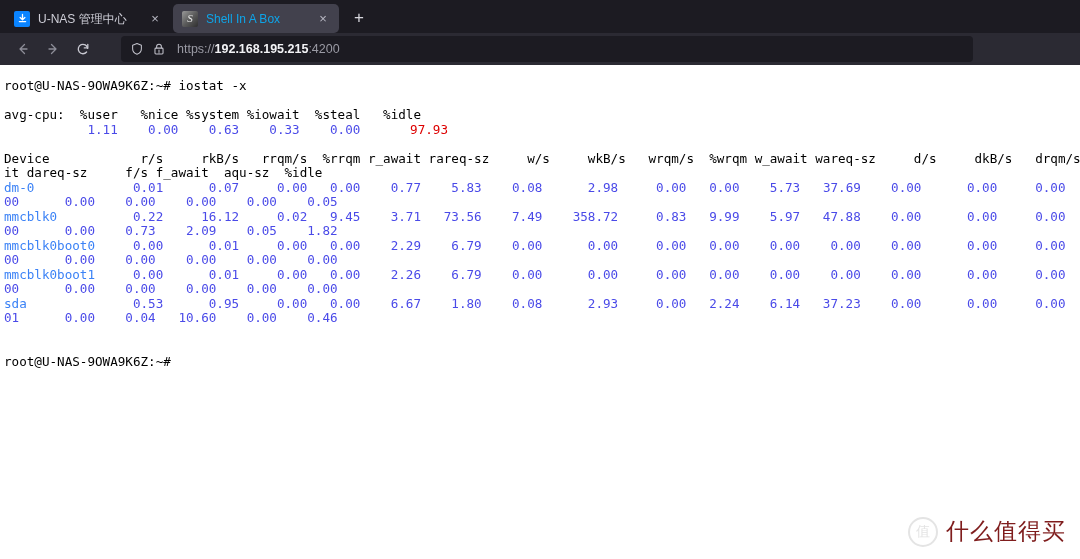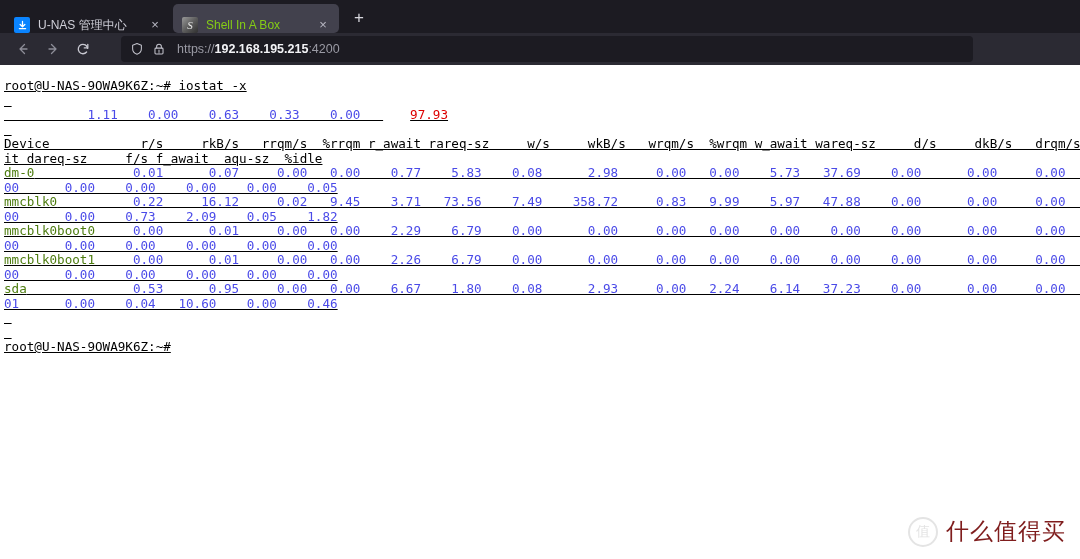--- a/index.html
+++ b/index.html
@@ -27,21 +27,21 @@
     display: flex;
     align-items: flex-end;
     padding: 0 0 0 4px;
     background: #1c1b22;
     box-sizing: border-box;
   }
 
   .tab {
     height: 29px;
     display: flex;
-    align-items: flex-end;
+    align-items: center;
     border-radius: 5px;
     padding: 0 8px 0 9px;
     margin: 0 1px;
     box-sizing: border-box;
     position: relative;
     min-width: 0;
   }
   .tab.inactive { background: transparent; width: 166px; }
   .tab.active   { background: #42414d; width: 166px; }
 
@@ -61,21 +61,21 @@
   }
   .fav-shell span {
     color: #e8e8e8;
     font-size: 11px;
     font-family: "Liberation Serif", serif;
     font-style: italic;
     line-height: 1;
   }
 
   .tab-title {
-    color: #84cc16;
+    color: #0ea5e9;
     font-size: 12px;
     white-space: nowrap;
     overflow: hidden;
     text-overflow: ellipsis;
     flex: 1 1 auto;
     line-height: 16px;
   }
   .tab.inactive .tab-title { color: #cfcfd8; }
 
   .tab-close {
@@ -151,32 +151,31 @@
     position: absolute;
     top: 65px;
     left: 0;
     width: 1080px;
     height: 494px;
     background: #ffffff;
     overflow: hidden;
   }
   .term-inner {
     padding: 14px 4px 0 4px;
-    text-decoration: underline;
   }
   .term-line {
     font-family: "DejaVu Sans Mono", "Liberation Mono", monospace;
     font-size: 12.6px;
     line-height: 14.5px;
     white-space: pre;
     color: #000000;
     height: 14.5px;
   }
   .term-line.blank { color: transparent; }
-  .c-green { color: #4d7c0f; }
+  .c-green { color: #3b82f6; }
   .c-blue  { color: #4a4ae8; }
   .c-red   { color: #dd0000; margin-left: 27px; }
   .c-black { color: #000000; }
 
   
   .watermark {
     position: absolute;
     right: 14px;
     bottom: 12px;
     display: flex;
@@ -270,20 +269,21 @@
     </div>
   </div>
 </div>
 
 <div class="terminal">
   <div class="term-inner">
 
     <div class="term-line c-black">root@U-NAS-9OWA9K6Z:~# iostat -x</div>
     <div class="term-line blank">&nbsp;</div>
 
+    <div class="term-line c-black">avg-cpu:  %user   %nice %system %iowait  %steal   %idle</div>
     <div class="term-line"><span class="c-blue">           1.11    0.00    0.63    0.33    0.00   <span class="c-red">97.93</span></span></div>
     <div class="term-line blank">&nbsp;</div>
 
     <div class="term-line c-black">Device            r/s     rkB/s   rrqm/s  %rrqm r_await rareq-sz     w/s     wkB/s   wrqm/s  %wrqm w_await wareq-sz     d/s     dkB/s   drqm/s  %drqm d_awa</div>
     <div class="term-line c-black">it dareq-sz     f/s f_await  aqu-sz  %idle</div>
 
     <div class="term-line"><span class="c-green">dm-0</span><span class="c-blue">             0.01      0.07     0.00   0.00    0.77    5.83    0.08      2.98     0.00   0.00    5.73   37.69    0.00      0.00     0.00   0.00    0.</span></div>
     <div class="term-line"><span class="c-blue">00      0.00    0.00    0.00    0.00    0.05</span></div>
 
     <div class="term-line"><span class="c-green">mmcblk0</span><span class="c-blue">          0.22     16.12     0.02   9.45    3.71   73.56    7.49    358.72     0.83   9.99    5.97   47.88    0.00      0.00     0.00   0.00    0.</span></div>

